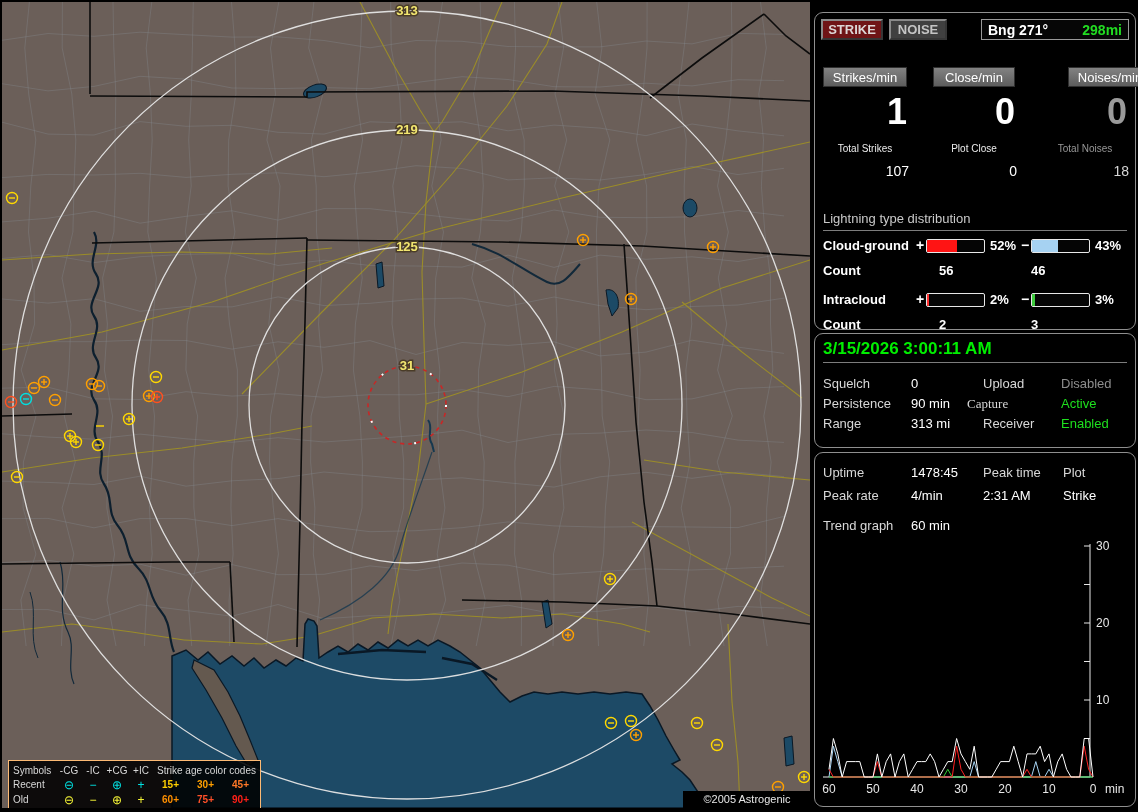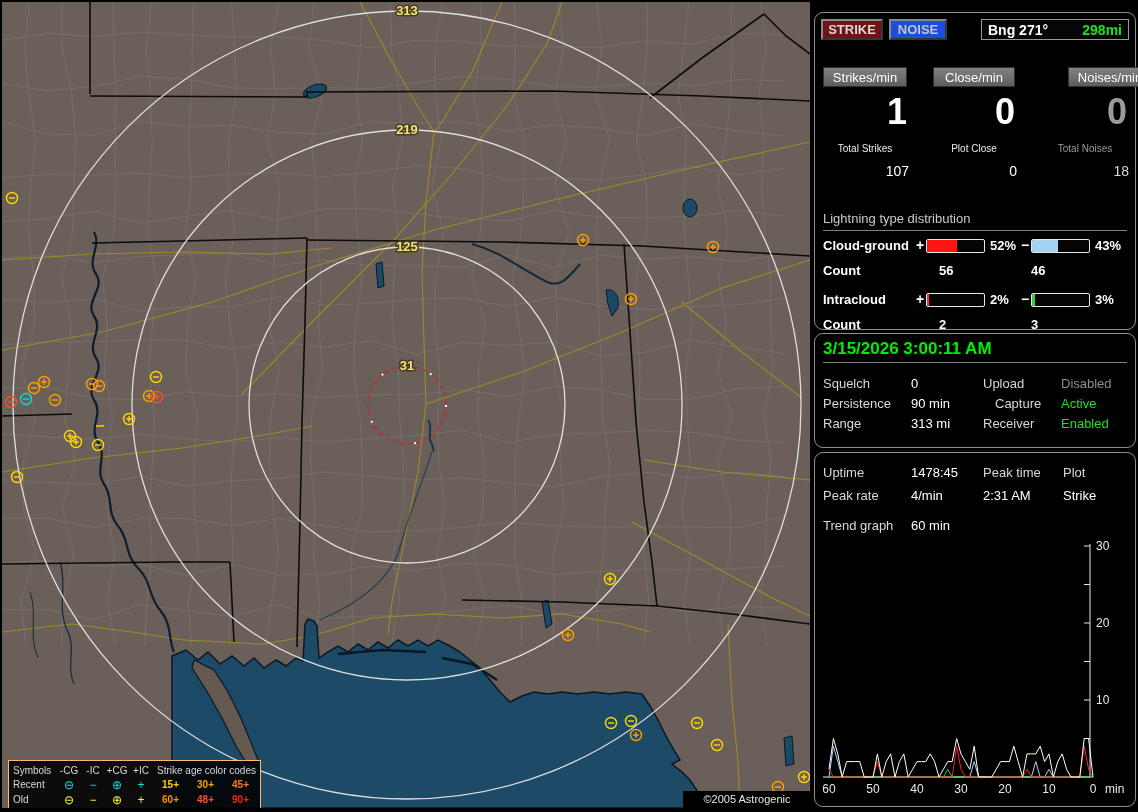--- a/index.html
+++ b/index.html
@@ -28,21 +28,21 @@
   #rightcol{position:absolute;left:812px;top:0;width:326px;height:812px;background:#000;}
   .panel{position:absolute;left:2px;width:320px;background:#000;border:1px solid #8f8f8f;border-radius:9px;}
   #panel-stats{top:12px;height:316px;}
   #panel-status{top:333px;height:113px;}
   #panel-uptime{top:452px;height:353px;}
 
   .abs{position:absolute;}
   .btn{display:flex;align-items:center;justify-content:center;font-weight:bold;font-size:13px;
     border:2px outset #8a8a8a;cursor:pointer;box-sizing:border-box;}
   #strike-btn{left:6px;top:6px;width:62px;height:21px;background:#6f1416;color:#dcd6d6;}
-  #noise-btn{left:74px;top:6px;width:58px;height:21px;background:#1d4ed8;color:#c4c4c4;}
+  #noise-btn{left:74px;top:6px;width:58px;height:21px;background:#404040;color:#c4c4c4;}
   #bng-chip{left:166px;top:6px;width:148px;height:21px;background:#060606;border:1px solid #999;
     display:flex;align-items:center;justify-content:space-between;padding:0 6px;box-sizing:border-box;}
   #bng-chip .bng{color:#fff;font-weight:bold;font-size:14px;}
   #bng-chip .dist{color:#22dd22;font-weight:bold;font-size:14px;}
 
   .chip{height:18px;background:linear-gradient(#828282,#5d5d5d);border:1px solid #303030;
     color:#fff;font-size:13px;display:flex;align-items:center;justify-content:center;}
   .bignum{font-size:36px;font-weight:bold;color:#fff;text-align:right;padding-right:6px;}
   .bignum.dim{color:#9a9a9a;}
   .total-lbl{font-size:10px;color:#ececec;text-align:center;}
@@ -300,21 +300,21 @@
         <span class="lg-age" style="color: rgb(255, 160, 0);">30+</span>
         <span class="lg-age" style="color: rgb(255, 120, 40);">45+</span>
       </div>
       <div class="lg-row">
         <span class="lg-label">Old</span>
         <span class="lg-sym" style="color: rgb(244, 244, 54);">⊖</span>
         <span class="lg-sym" style="color: rgb(244, 244, 54);">−</span>
         <span class="lg-sym" style="color: rgb(244, 244, 54);">⊕</span>
         <span class="lg-sym" style="color: rgb(244, 244, 54);">+</span>
         <span class="lg-age" style="color: rgb(255, 144, 0);">60+</span>
-        <span class="lg-age" style="color: rgb(255, 80, 40);">48+</span>
+        <span class="lg-age" style="color: rgb(255, 80, 40);">75+</span>
         <span class="lg-age" style="color: rgb(255, 32, 24);">90+</span>
       </div>
     </div>
 
     <div id="copyright">©2005 Astrogenic Systems</div>
   </div>
 
   <div id="rightcol">
 
     <div class="panel" id="panel-stats">
@@ -377,21 +377,21 @@
 
     <div class="panel" id="panel-status">
       <div class="abs" id="datetime" style="left:8px;top:5px;">3/15/2026 3:00:11 AM</div>
       <div class="hline abs" style="left:8px;top:28px;width:304px;"></div>
       <div class="st-lbl abs" style="left:8px;top:42px;">Squelch</div>
       <div class="st-val abs" style="left:96px;top:42px;">0</div>
       <div class="st-lbl abs" style="left:168px;top:42px;">Upload</div>
       <div class="st-dim abs" style="left:246px;top:42px;">Disabled</div>
       <div class="st-lbl abs" style="left:8px;top:62px;">Persistence</div>
       <div class="st-val abs" style="left:96px;top:62px;">90 min</div>
-      <div class="st-lbl abs" style="left:180px;top:62px;">Capture</div>
+      <div class="st-lbl abs" style="left:152px;top:62px;font-family:Liberation Serif, serif;">Capture</div>
       <div class="st-green abs" style="left:246px;top:62px;">Active</div>
       <div class="st-lbl abs" style="left:8px;top:82px;">Range</div>
       <div class="st-val abs" style="left:96px;top:82px;">313 mi</div>
       <div class="st-lbl abs" style="left:168px;top:82px;">Receiver</div>
       <div class="st-green abs" style="left:246px;top:82px;">Enabled</div>
     </div>
 
     <div class="panel" id="panel-uptime">
       <div class="st-lbl abs" style="left:8px;top:12px;">Uptime</div>
       <div class="st-val abs" style="left:96px;top:12px;">1478:45</div>

